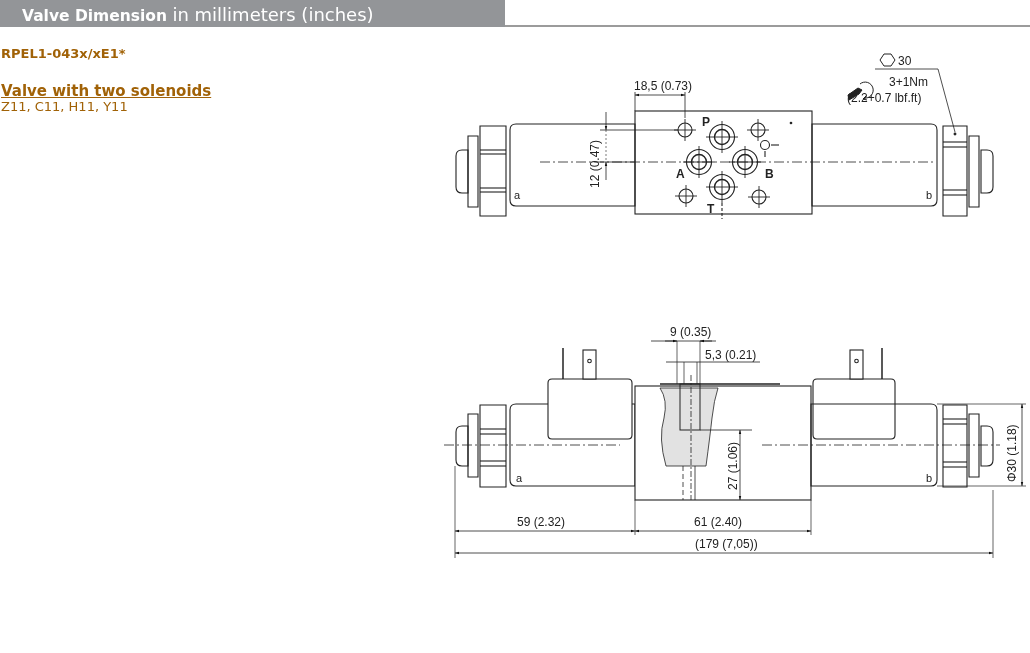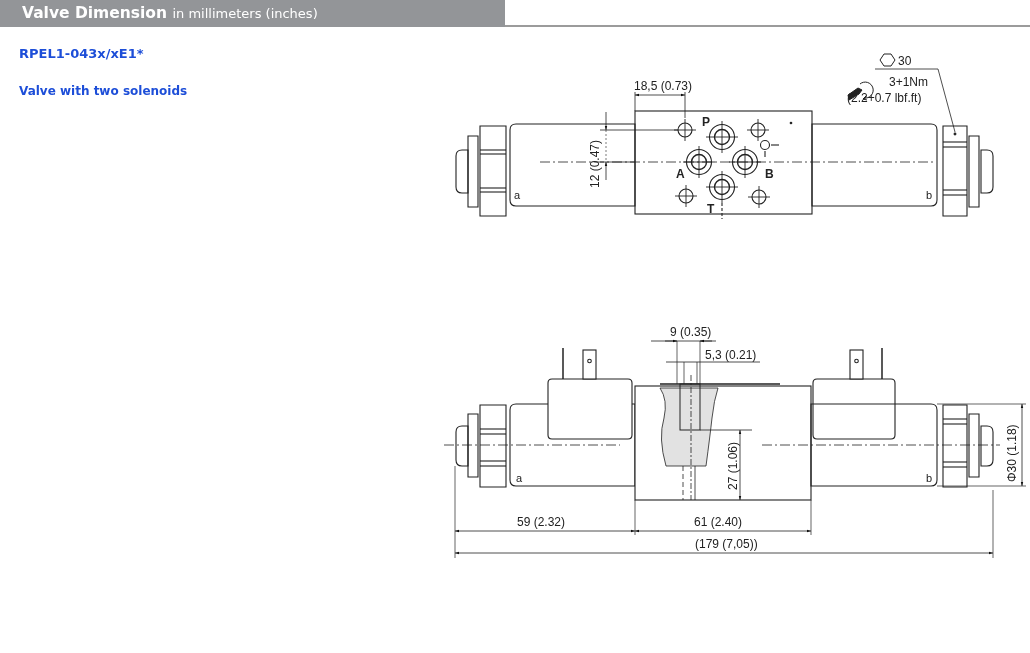--- a/index.html
+++ b/index.html
@@ -1,41 +1,42 @@
 <!DOCTYPE html>
 <html><head>
   <meta charset="utf-8">
   <style>
     html, body { margin: 0; padding: 0; background: #ffffff; }
     body { width: 1030px; height: 653px; position: relative; overflow: hidden; font-family: "DejaVu Sans", sans-serif; color: #333; }
     .header-bar { position: absolute; left: 0; top: 0; width: 505px; height: 27px; background: #939598; }
     .header-rule { position: absolute; left: 505px; top: 25px; width: 525px; height: 2px; background: #9b9b9b; }
     .header-title { position: absolute; left: 22px; top: 4px; color: #fff; font-size: 15.5px; font-weight: bold; white-space: nowrap; }
-    .header-sub { color: #fff; font-size: 13px; font-weight: normal; }
-    .left-text { position: absolute; left: 19px; top: 46px; font-size: 13px; line-height: 15.5px; color: #1d4ed8; }
+    .header-sub { color: #fff; font-size: 18px; font-weight: normal; }
+    .left-text { position: absolute; left: 1px; top: 46px; font-size: 13px; line-height: 15.5px; color: #a16207; }
     .model { font-weight: bold; display: block; margin-bottom: 22px; }
-    .subtitle { font-weight: bold; display: block; font-size: 12px; }
+    .subtitle { font-weight: bold; display: block; font-size: 15px; text-decoration: underline; }
     .line { display: block; }
     svg { position: absolute; left: 0; top: 0; }
     svg text { font-family: "Liberation Sans", sans-serif; }
     .lbl { font-size: 12px; fill: #222; font-stretch: condensed; }
     .port { font-size: 12px; fill: #222; font-weight: bold; }
     .ab { font-size: 11px; fill: #222; }
   </style>
 </head>
 <body>
 
 <div class="header-bar">
   <span class="header-title"><span>Valve Dimension</span> <span class="header-sub">in millimeters (inches)</span></span>
 </div>
 <div class="header-rule"></div>
 
 <div class="left-text">
   <span class="model">RPEL1-043x/xE1*</span>
   <span class="subtitle">Valve with two solenoids</span>
+  <span class="line">Z11, C11, H11, Y11</span>
 </div>
 
 <svg width="1030" height="653" viewBox="0 0 1030 653">
   <defs>
     <marker id="arr" viewBox="0 0 10 10" refX="10" refY="5" markerWidth="9" markerHeight="5" orient="auto-start-reverse">
       <path d="M0,2 L10,5 L0,8 z" fill="#111"></path>
     </marker>
     <g id="boltHole">
       <circle r="7" fill="none" stroke="#222" stroke-width="1.1"></circle>
       <line x1="-11" y1="0" x2="11" y2="0" stroke="#222" stroke-width="0.9"></line>

